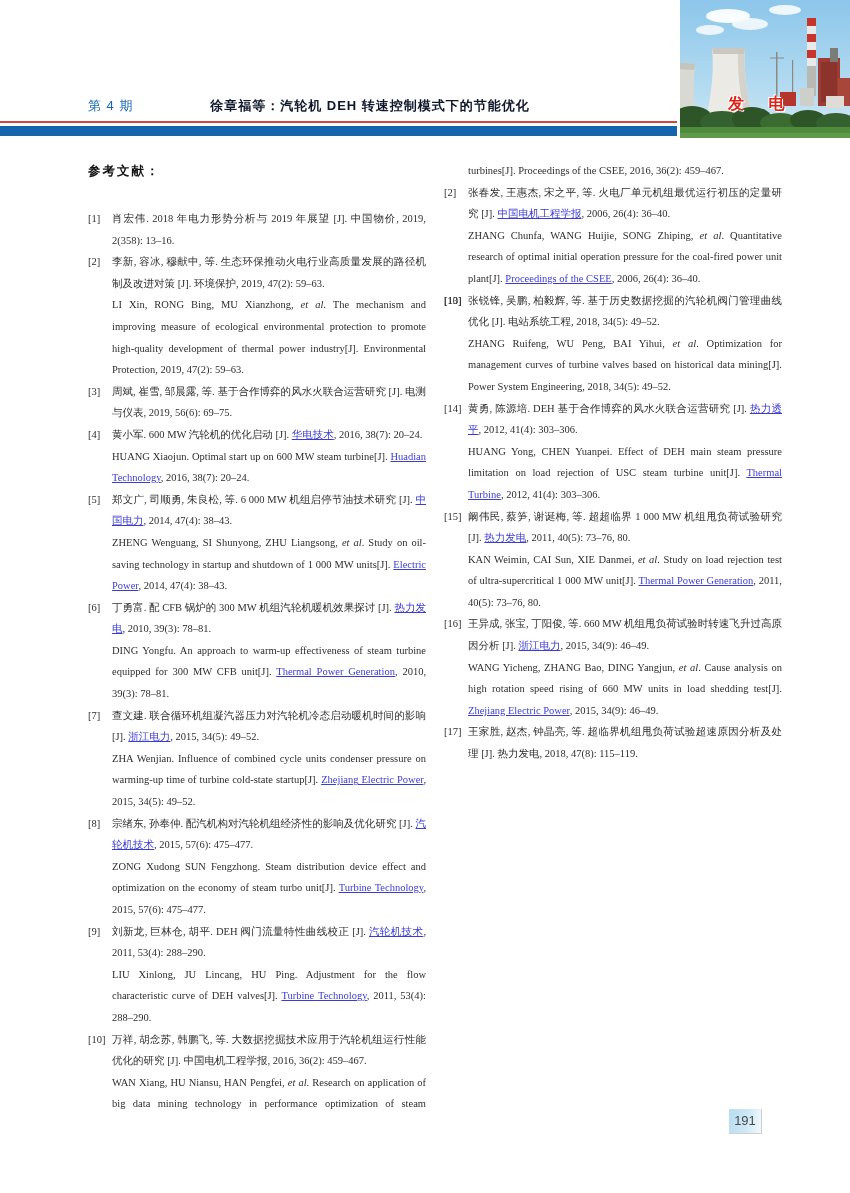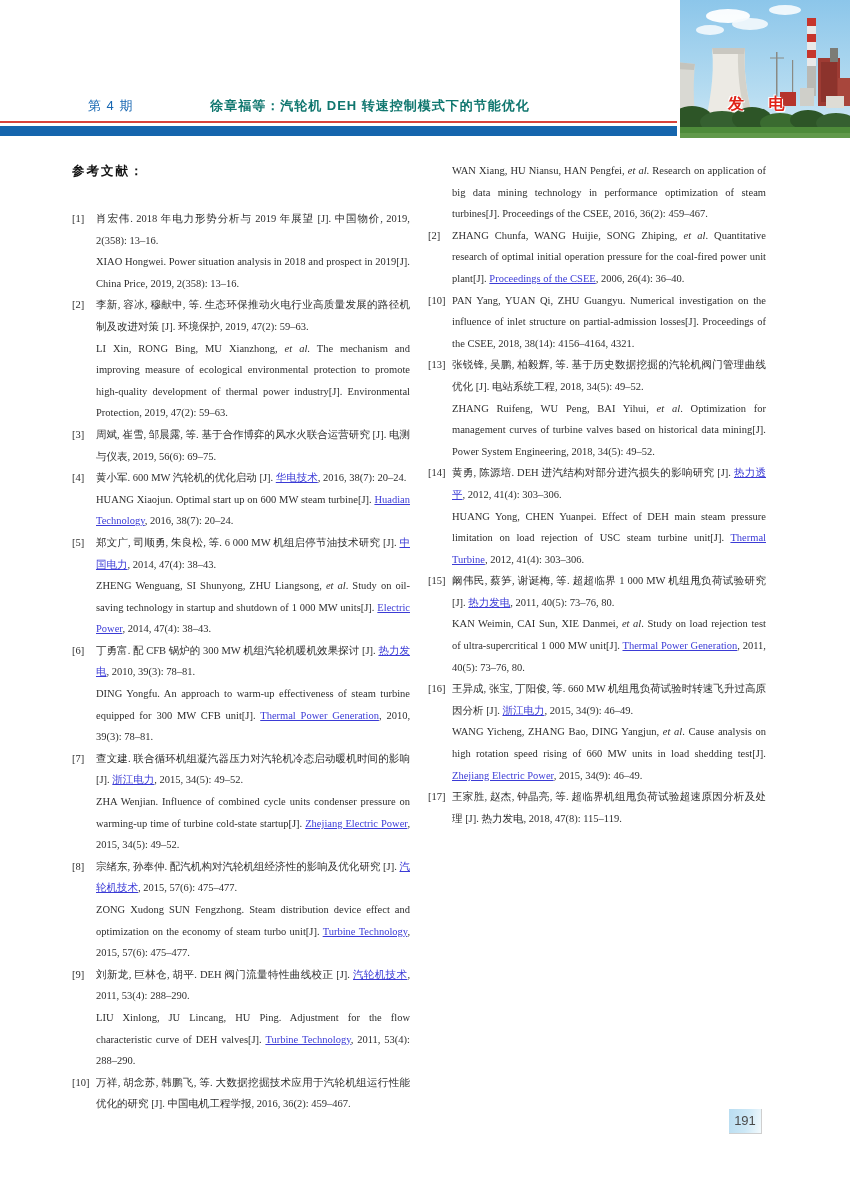--- a/index.html
+++ b/index.html
@@ -24,21 +24,21 @@
     font-family: "Liberation Sans", sans-serif;
     letter-spacing: 1px;
   }
   .running-title {
     position: absolute;
     left: 120px; top: 97px;
     width: 500px;
     text-align: center;
     font-size: 13px;
     font-weight: bold;
-    color: #0f766e;
+    color: #0f172a;
     font-family: "Liberation Sans", sans-serif;
     letter-spacing: 1px;
   }
   .rule-red {
     position: absolute;
     left: 0; top: 121px;
     width: 677px; height: 2px;
     background: #d8423a;
   }
   .rule-blue {
@@ -64,21 +64,21 @@
     color: #e02318;
     letter-spacing: 10px;
     text-shadow: 0 0 2px #ffffff, 1px 1px 0 #ffffff, -1px -1px 0 #ffffff;
     font-family: "Liberation Sans", sans-serif;
     white-space: nowrap;
   }
 
   
   .refs-flow {
     position: absolute;
-    left: 72px; top: 160px;
+    left: 88px; top: 160px;
     width: 694px;
     height: 958px;
     column-count: 2;
     column-gap: 18px;
     column-fill: auto;
     overflow: hidden;
     font-size: 10.5px;
     line-height: 21.6px;
   }
   .refs-heading {
@@ -184,21 +184,20 @@
     </svg>
     <div class="photo-caption">发 电</div>
   </div>
 
   <div class="refs-flow">
     <div class="refs-heading">参考文献：</div>
 
   <div class="ref">
         <span class="ref-id">[1]</span>
         <p class="ref-p"><span>肖宏伟. 2018 年电力形势分析与 2019 年展望 [J]. 中国物价, 2019, 2(358): 13–16.</span></p>
-        <p class="ref-p"><span>XIAO Hongwei. Power situation analysis in 2018 and prospect in 2019[J]. China Price, 2019, 2(358): 13–16.</span></p>
       </div>
       <div class="ref">
         <span class="ref-id">[2]</span>
         <p class="ref-p"><span>李新, 容冰, 穆献中, 等. 生态环保推动火电行业高质量发展的路径机制及改进对策 [J]. 环境保护, 2019, 47(2): 59–63.</span></p>
         <p class="ref-p"><span>LI Xin, RONG Bing, MU Xianzhong, </span><i>et al</i><span>. The mechanism and improving measure of ecological environmental protection to promote high-quality development of thermal power industry[J]. Environmental Protection, 2019, 47(2): 59–63.</span></p>
       </div>
       <div class="ref">
         <span class="ref-id">[3]</span>
         <p class="ref-p"><span>周斌, 崔雪, 邹晨露, 等. 基于合作博弈的风水火联合运营研究 [J]. 电测与仪表, 2019, 56(6): 69–75.</span></p>
       </div>
@@ -232,34 +231,34 @@
         <p class="ref-p"><span>刘新龙, 巨林仓, 胡平. DEH 阀门流量特性曲线校正 [J]. </span><a class="jlink">汽轮机技术</a><span>, 2011, 53(4): 288–290.</span></p>
         <p class="ref-p"><span>LIU Xinlong, JU Lincang, HU Ping. Adjustment for the flow characteristic curve of DEH valves[J]. </span><a class="jlink">Turbine Technology</a><span>, 2011, 53(4): 288–290.</span></p>
       </div>
       <div class="ref">
         <span class="ref-id">[10]</span>
         <p class="ref-p"><span>万祥, 胡念苏, 韩鹏飞, 等. 大数据挖掘技术应用于汽轮机组运行性能优化的研究 [J]. 中国电机工程学报, 2016, 36(2): 459–467.</span></p>
         <p class="ref-p"><span>WAN Xiang, HU Niansu, HAN Pengfei, </span><i>et al</i><span>. Research on application of big data mining technology in performance optimization of steam turbines[J]. Proceedings of the CSEE, 2016, 36(2): 459–467.</span></p>
       </div>
       <div class="ref">
         <span class="ref-id">[2]</span>
+        <p class="ref-p"><span>张春发, 王惠杰, 宋之平, 等. 火电厂单元机组最优运行初压的定量研究 [J]. </span><a class="jlink">中国电机工程学报</a><span>, 2006, 26(4): 36–40.</span></p>
         <p class="ref-p"><span>ZHANG Chunfa, WANG Huijie, SONG Zhiping, </span><i>et al</i><span>. Quantitative research of optimal initial operation pressure for the coal-fired power unit plant[J]. </span><a class="jlink">Proceedings of the CSEE</a><span>, 2006, 26(4): 36–40.</span></p>
       </div>
       <div class="ref">
         <span class="ref-id">[10]</span>
-        <p class="ref-p"><span>PAN Yang, YUAN Qi, ZHU Guangyu. Numerical investigation on the influence of inlet structure on partial-admission losses[J]. Proceedings of the CSEE, 2018, 38(14): 4156–4164, 4321.</span></p>
       </div>
       <div class="ref">
         <span class="ref-id">[13]</span>
         <p class="ref-p"><span>张锐锋, 吴鹏, 柏毅辉, 等. 基于历史数据挖掘的汽轮机阀门管理曲线优化 [J]. 电站系统工程, 2018, 34(5): 49–52.</span></p>
         <p class="ref-p"><span>ZHANG Ruifeng, WU Peng, BAI Yihui, </span><i>et al</i><span>. Optimization for management curves of turbine valves based on historical data mining[J]. Power System Engineering, 2018, 34(5): 49–52.</span></p>
       </div>
       <div class="ref">
         <span class="ref-id">[14]</span>
-        <p class="ref-p"><span>黄勇, 陈源培. DEH 进汽结构对部分进汽损失的影响研究 [J]. </span><a class="jlink">热力透平</a><span>, 2012, 41(4): 303–306.</span></p>
+        <p class="ref-p"><span>黄勇, 陈源培. DEH 基于合作博弈的风水火联合运营研究 [J]. </span><a class="jlink">热力透平</a><span>, 2012, 41(4): 303–306.</span></p>
         <p class="ref-p"><span>HUANG Yong, CHEN Yuanpei. Effect of DEH main steam pressure limitation on load rejection of USC steam turbine unit[J]. </span><a class="jlink">Thermal Turbine</a><span>, 2012, 41(4): 303–306.</span></p>
       </div>
       <div class="ref">
         <span class="ref-id">[15]</span>
         <p class="ref-p"><span>阚伟民, 蔡笋, 谢诞梅, 等. 超超临界 1 000 MW 机组甩负荷试验研究 [J]. </span><a class="jlink">热力发电</a><span>, 2011, 40(5): 73–76, 80.</span></p>
         <p class="ref-p"><span>KAN Weimin, CAI Sun, XIE Danmei, </span><i>et al</i><span>. Study on load rejection test of ultra-supercritical 1 000 MW unit[J]. </span><a class="jlink">Thermal Power Generation</a><span>, 2011, 40(5): 73–76, 80.</span></p>
       </div>
       <div class="ref">
         <span class="ref-id">[16]</span>
         <p class="ref-p"><span>王异成, 张宝, 丁阳俊, 等. 660 MW 机组甩负荷试验时转速飞升过高原因分析 [J]. </span><a class="jlink">浙江电力</a><span>, 2015, 34(9): 46–49.</span></p>

